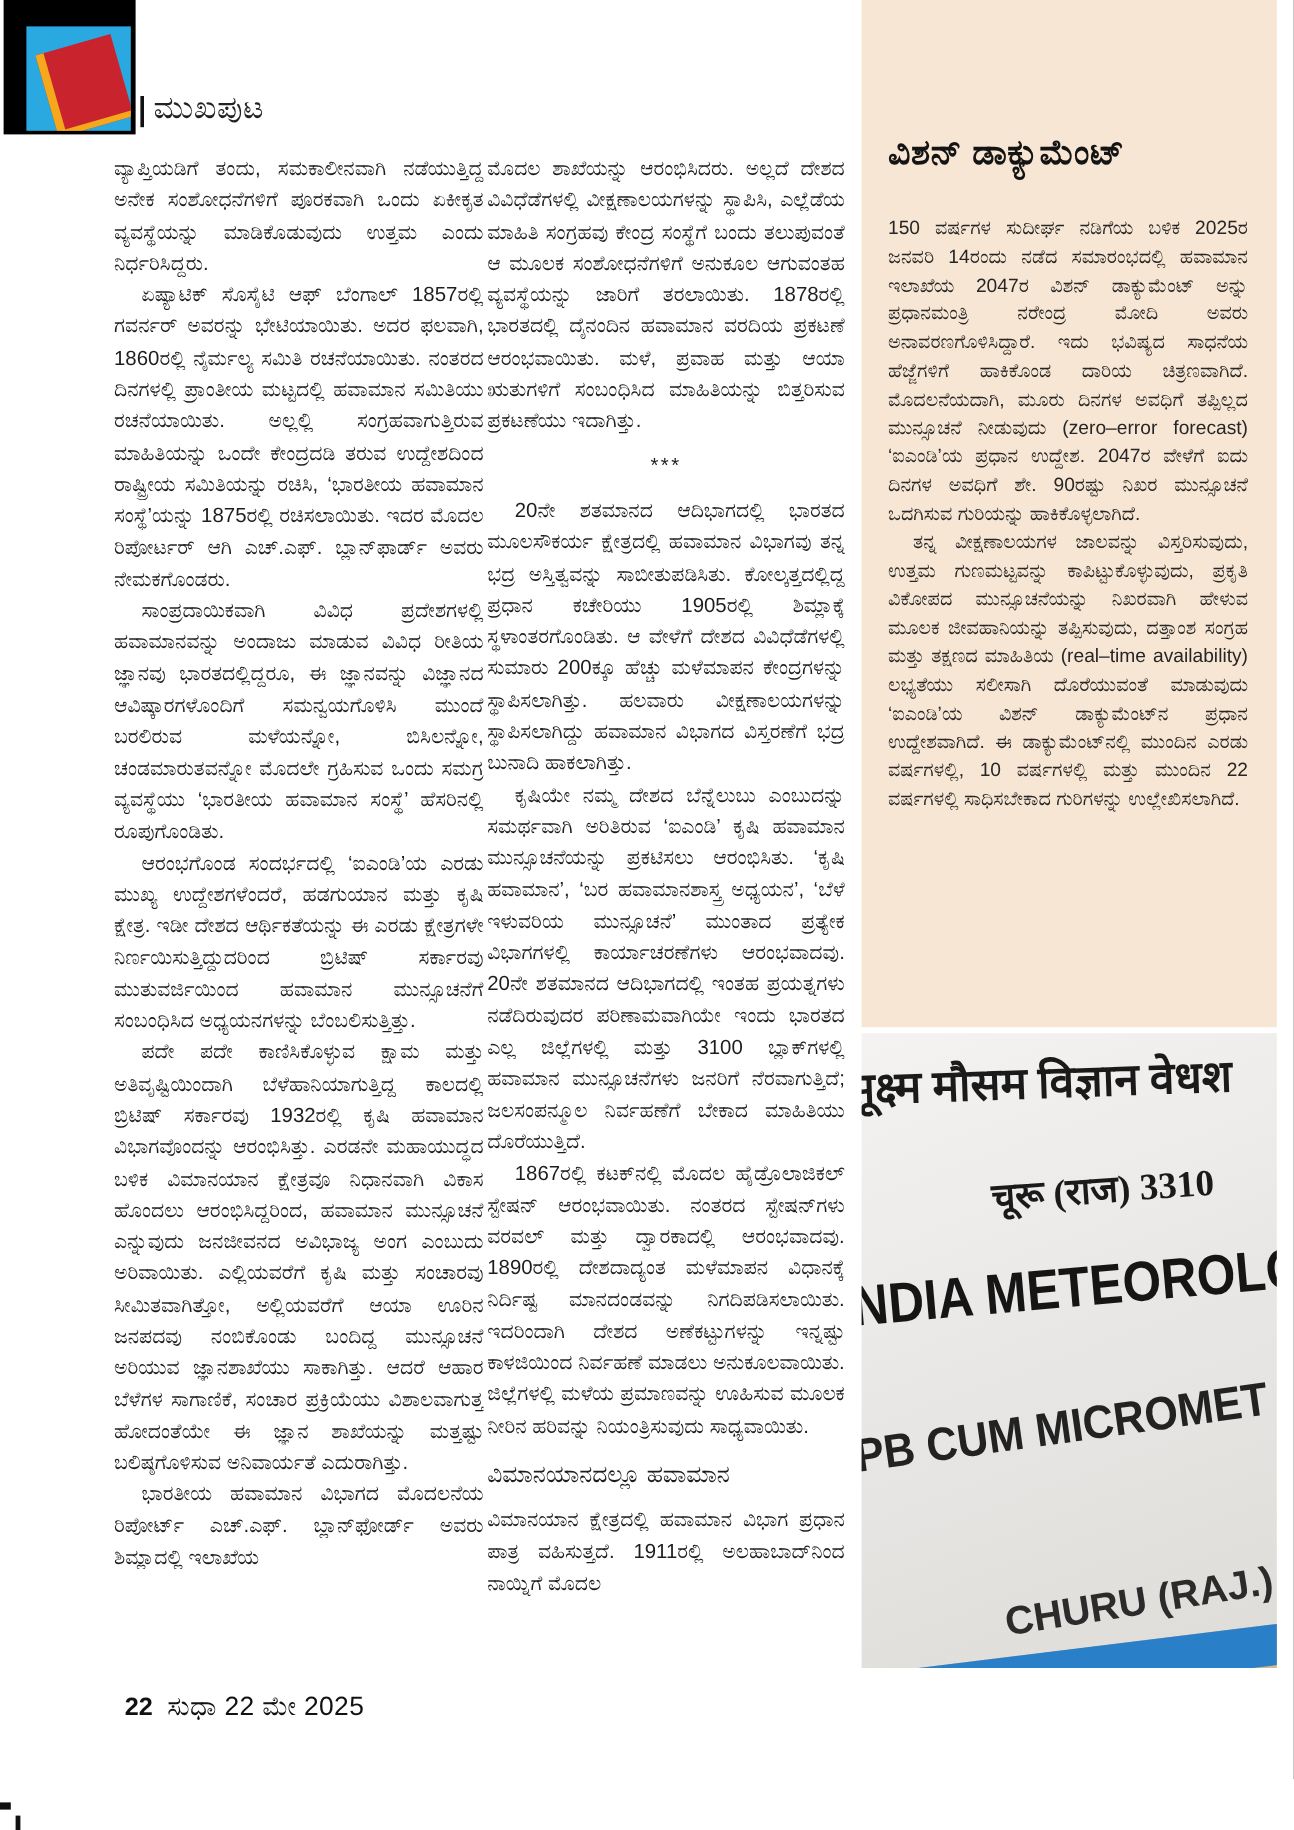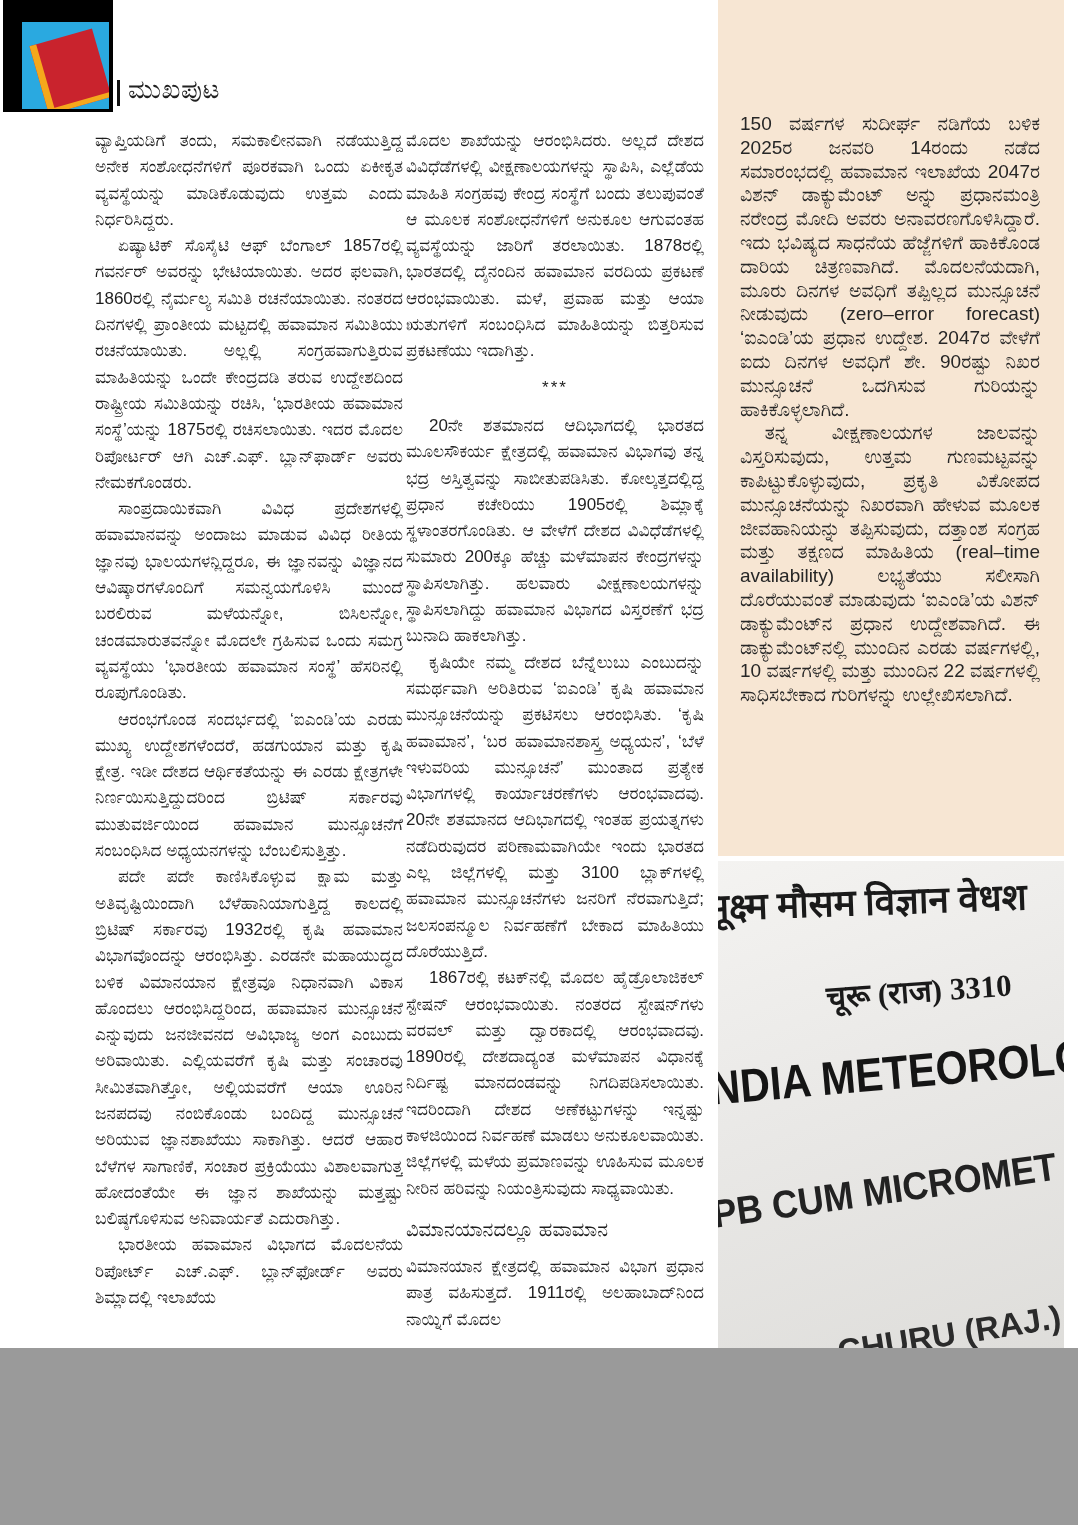--- a/index.html
+++ b/index.html
@@ -1,17 +1,17 @@
 <!DOCTYPE html>
 <html><head>
 <meta charset="utf-8">
 <style>
   html,body{margin:0;padding:0;background:#9a9a9a;}
   .page{
-    position:relative;width:1078px;height:1348px;background:#ffffff;
+    position:relative;width:1078px;height:1525px;background:#ffffff;
     overflow:hidden;margin:0 auto;
     font-family:"Liberation Sans","DejaVu Sans",sans-serif;color:#1c1c1c;
   }
   
   .logo-block{position:absolute;left:3px;top:0;width:110px;height:112px;background:#000;}
   .logo-blue{position:absolute;left:19px;top:22px;width:87px;height:87px;background:#2aa9e0;overflow:hidden;}
   .logo-book{
     position:absolute;left:16px;top:14px;width:58px;height:66px;background:#c9232d;
     border-left:7px solid #f5a81c;border-bottom:5px solid #f5a81c;
     transform:rotate(-16deg);
@@ -35,21 +35,21 @@
     padding:14px 0 12px 0;text-align:left;}
   
   .sidebar{
     position:absolute;left:718px;top:0;width:346px;height:856px;background:#f7e6d3;
     overflow:hidden;box-sizing:border-box;padding:112px 24px 0 22px;
   }
   .sidebar h2{
     margin:0 0 34px 0;font-size:29px;font-weight:bold;color:#141414;letter-spacing:.5px;
   }
   .sidebar p{
-    margin:0;font-size:19px;line-height:23.8px;text-align:justify;color:#262626;
+    margin:0;font-size:16px;line-height:23.8px;text-align:justify;color:#262626;
   }
   .sidebar p.indent{text-indent:1.3em;}
   
   .photo{
     position:absolute;left:718px;top:861px;width:346px;height:529px;overflow:hidden;
     background:linear-gradient(160deg,#f4f3f1 0%,#e9e8e6 45%,#dddcd9 100%);
   }
   .sign-line{position:absolute;white-space:nowrap;color:#1a1a1a;}
   .sl-hin1{top:14px;left:-14px;font-size:37px;font-weight:bold;transform:rotate(-2deg);
     font-family:"Liberation Serif","DejaVu Serif",serif;}
@@ -80,37 +80,38 @@
       <div class="logo-book"></div>
     </div>
   </div>
 
   <div class="section-rule"></div>
   <div class="section-label">ಮುಖಪುಟ</div>
 
   <div class="col col-left">
     <p class="noindent">ವ್ಯಾಪ್ತಿಯಡಿಗೆ ತಂದು, ಸಮಕಾಲೀನವಾಗಿ ನಡೆಯುತ್ತಿದ್ದ ಅನೇಕ ಸಂಶೋಧನೆಗಳಿಗೆ ಪೂರಕವಾಗಿ ಒಂದು ಏಕೀಕೃತ ವ್ಯವಸ್ಥೆಯನ್ನು ಮಾಡಿಕೊಡುವುದು ಉತ್ತಮ ಎಂದು ನಿರ್ಧರಿಸಿದ್ದರು.</p>
     <p>ಏಷ್ಯಾಟಿಕ್ ಸೊಸೈಟಿ ಆಫ್ ಬೆಂಗಾಲ್ 1857ರಲ್ಲಿ ಗವರ್ನರ್ ಅವರನ್ನು ಭೇಟಿಯಾಯಿತು. ಅದರ ಫಲವಾಗಿ, 1860ರಲ್ಲಿ ನೈರ್ಮಲ್ಯ ಸಮಿತಿ ರಚನೆಯಾಯಿತು. ನಂತರದ ದಿನಗಳಲ್ಲಿ ಪ್ರಾಂತೀಯ ಮಟ್ಟದಲ್ಲಿ ಹವಾಮಾನ ಸಮಿತಿಯು ರಚನೆಯಾಯಿತು. ಅಲ್ಲಲ್ಲಿ ಸಂಗ್ರಹವಾಗುತ್ತಿರುವ ಮಾಹಿತಿಯನ್ನು ಒಂದೇ ಕೇಂದ್ರದಡಿ ತರುವ ಉದ್ದೇಶದಿಂದ ರಾಷ್ಟ್ರೀಯ ಸಮಿತಿಯನ್ನು ರಚಿಸಿ, ‘ಭಾರತೀಯ ಹವಾಮಾನ ಸಂಸ್ಥೆ’ಯನ್ನು 1875ರಲ್ಲಿ ರಚಿಸಲಾಯಿತು. ಇದರ ಮೊದಲ ರಿಪೋರ್ಟರ್ ಆಗಿ ಎಚ್.ಎಫ್. ಬ್ಲಾನ್‌ಫಾರ್ಡ್ ಅವರು ನೇಮಕಗೊಂಡರು.</p>
-    <p>ಸಾಂಪ್ರದಾಯಿಕವಾಗಿ ವಿವಿಧ ಪ್ರದೇಶಗಳಲ್ಲಿ ಹವಾಮಾನವನ್ನು ಅಂದಾಜು ಮಾಡುವ ವಿವಿಧ ರೀತಿಯ ಜ್ಞಾನವು ಭಾಲಯಗಳನ್ಲಿದ್ದರೂ, ಈ ಜ್ಞಾನವನ್ನು ವಿಜ್ಞಾನದ ಆವಿಷ್ಕಾರಗಳೊಂದಿಗೆ ಸಮನ್ವಯಗೊಳಿಸಿ ಮುಂದೆ ಬರಲಿರುವ ಮಳೆಯನ್ನೋ, ಬಿಸಿಲನ್ನೋ, ಚಂಡಮಾರುತವನ್ನೋ ಮೊದಲೇ ಗ್ರಹಿಸುವ ಒಂದು ಸಮಗ್ರ ವ್ಯವಸ್ಥೆಯು ‘ಭಾರತೀಯ ಹವಾಮಾನ ಸಂಸ್ಥೆ’ ಹೆಸರಿನಲ್ಲಿ ರೂಪುಗೊಂಡಿತು.</p>
+    <p>ಸಾಂಪ್ರದಾಯಿಕವಾಗಿ ವಿವಿಧ ಪ್ರದೇಶಗಳಲ್ಲಿ ಹವಾಮಾನವನ್ನು ಅಂದಾಜು ಮಾಡುವ ವಿವಿಧ ರೀತಿಯ ಜ್ಞಾನವು ಭಾರತದಲ್ಲಿದ್ದರೂ, ಈ ಜ್ಞಾನವನ್ನು ವಿಜ್ಞಾನದ ಆವಿಷ್ಕಾರಗಳೊಂದಿಗೆ ಸಮನ್ವಯಗೊಳಿಸಿ ಮುಂದೆ ಬರಲಿರುವ ಮಳೆಯನ್ನೋ, ಬಿಸಿಲನ್ನೋ, ಚಂಡಮಾರುತವನ್ನೋ ಮೊದಲೇ ಗ್ರಹಿಸುವ ಒಂದು ಸಮಗ್ರ ವ್ಯವಸ್ಥೆಯು ‘ಭಾರತೀಯ ಹವಾಮಾನ ಸಂಸ್ಥೆ’ ಹೆಸರಿನಲ್ಲಿ ರೂಪುಗೊಂಡಿತು.</p>
     <p>ಆರಂಭಗೊಂಡ ಸಂದರ್ಭದಲ್ಲಿ ‘ಐಎಂಡಿ’ಯ ಎರಡು ಮುಖ್ಯ ಉದ್ದೇಶಗಳೆಂದರೆ, ಹಡಗುಯಾನ ಮತ್ತು ಕೃಷಿ ಕ್ಷೇತ್ರ. ಇಡೀ ದೇಶದ ಆರ್ಥಿಕತೆಯನ್ನು ಈ ಎರಡು ಕ್ಷೇತ್ರಗಳೇ ನಿರ್ಣಯಿಸುತ್ತಿದ್ದುದರಿಂದ ಬ್ರಿಟಿಷ್ ಸರ್ಕಾರವು ಮುತುವರ್ಜಿಯಿಂದ ಹವಾಮಾನ ಮುನ್ಸೂಚನೆಗೆ ಸಂಬಂಧಿಸಿದ ಅಧ್ಯಯನಗಳನ್ನು ಬೆಂಬಲಿಸುತ್ತಿತ್ತು.</p>
     <p>ಪದೇ ಪದೇ ಕಾಣಿಸಿಕೊಳ್ಳುವ ಕ್ಷಾಮ ಮತ್ತು ಅತಿವೃಷ್ಟಿಯಿಂದಾಗಿ ಬೆಳೆಹಾನಿಯಾಗುತ್ತಿದ್ದ ಕಾಲದಲ್ಲಿ ಬ್ರಿಟಿಷ್ ಸರ್ಕಾರವು 1932ರಲ್ಲಿ ಕೃಷಿ ಹವಾಮಾನ ವಿಭಾಗವೊಂದನ್ನು ಆರಂಭಿಸಿತ್ತು. ಎರಡನೇ ಮಹಾಯುದ್ಧದ ಬಳಿಕ ವಿಮಾನಯಾನ ಕ್ಷೇತ್ರವೂ ನಿಧಾನವಾಗಿ ವಿಕಾಸ ಹೊಂದಲು ಆರಂಭಿಸಿದ್ದರಿಂದ, ಹವಾಮಾನ ಮುನ್ಸೂಚನೆ ಎನ್ನುವುದು ಜನಜೀವನದ ಅವಿಭಾಜ್ಯ ಅಂಗ ಎಂಬುದು ಅರಿವಾಯಿತು. ಎಲ್ಲಿಯವರೆಗೆ ಕೃಷಿ ಮತ್ತು ಸಂಚಾರವು ಸೀಮಿತವಾಗಿತ್ತೋ, ಅಲ್ಲಿಯವರೆಗೆ ಆಯಾ ಊರಿನ ಜನಪದವು ನಂಬಿಕೊಂಡು ಬಂದಿದ್ದ ಮುನ್ಸೂಚನೆ ಅರಿಯುವ ಜ್ಞಾನಶಾಖೆಯು ಸಾಕಾಗಿತ್ತು. ಆದರೆ ಆಹಾರ ಬೆಳೆಗಳ ಸಾಗಾಣಿಕೆ, ಸಂಚಾರ ಪ್ರಕ್ರಿಯೆಯು ವಿಶಾಲವಾಗುತ್ತ ಹೋದಂತೆಯೇ ಈ ಜ್ಞಾನ ಶಾಖೆಯನ್ನು ಮತ್ತಷ್ಟು ಬಲಿಷ್ಠಗೊಳಿಸುವ ಅನಿವಾರ್ಯತೆ ಎದುರಾಗಿತ್ತು.</p>
     <p>ಭಾರತೀಯ ಹವಾಮಾನ ವಿಭಾಗದ ಮೊದಲನೆಯ ರಿಪೋರ್ಟ್ ಎಚ್.ಎಫ್. ಬ್ಲಾನ್‌ಫೋರ್ಡ್ ಅವರು ಶಿಮ್ಲಾದಲ್ಲಿ ಇಲಾಖೆಯ</p>
   </div>
 
   <div class="col col-mid">
     <p class="noindent">ಮೊದಲ ಶಾಖೆಯನ್ನು ಆರಂಭಿಸಿದರು. ಅಲ್ಲದೆ ದೇಶದ ವಿವಿಧೆಡೆಗಳಲ್ಲಿ ವೀಕ್ಷಣಾಲಯಗಳನ್ನು ಸ್ಥಾಪಿಸಿ, ಎಲ್ಲೆಡೆಯ ಮಾಹಿತಿ ಸಂಗ್ರಹವು ಕೇಂದ್ರ ಸಂಸ್ಥೆಗೆ ಬಂದು ತಲುಪುವಂತೆ ಆ ಮೂಲಕ ಸಂಶೋಧನೆಗಳಿಗೆ ಅನುಕೂಲ ಆಗುವಂತಹ ವ್ಯವಸ್ಥೆಯನ್ನು ಜಾರಿಗೆ ತರಲಾಯಿತು. 1878ರಲ್ಲಿ ಭಾರತದಲ್ಲಿ ದೈನಂದಿನ ಹವಾಮಾನ ವರದಿಯ ಪ್ರಕಟಣೆ ಆರಂಭವಾಯಿತು. ಮಳೆ, ಪ್ರವಾಹ ಮತ್ತು ಆಯಾ ಋತುಗಳಿಗೆ ಸಂಬಂಧಿಸಿದ ಮಾಹಿತಿಯನ್ನು ಬಿತ್ತರಿಸುವ ಪ್ರಕಟಣೆಯು ಇದಾಗಿತ್ತು.</p>
     <div class="star-sep">***</div>
     <p>20ನೇ ಶತಮಾನದ ಆದಿಭಾಗದಲ್ಲಿ ಭಾರತದ ಮೂಲಸೌಕರ್ಯ ಕ್ಷೇತ್ರದಲ್ಲಿ ಹವಾಮಾನ ವಿಭಾಗವು ತನ್ನ ಭದ್ರ ಅಸ್ತಿತ್ವವನ್ನು ಸಾಬೀತುಪಡಿಸಿತು. ಕೋಲ್ಕತ್ತದಲ್ಲಿದ್ದ ಪ್ರಧಾನ ಕಚೇರಿಯು 1905ರಲ್ಲಿ ಶಿಮ್ಲಾಕ್ಕೆ ಸ್ಥಳಾಂತರಗೊಂಡಿತು. ಆ ವೇಳೆಗೆ ದೇಶದ ವಿವಿಧೆಡೆಗಳಲ್ಲಿ ಸುಮಾರು 200ಕ್ಕೂ ಹೆಚ್ಚು ಮಳೆಮಾಪನ ಕೇಂದ್ರಗಳನ್ನು ಸ್ಥಾಪಿಸಲಾಗಿತ್ತು. ಹಲವಾರು ವೀಕ್ಷಣಾಲಯಗಳನ್ನು ಸ್ಥಾಪಿಸಲಾಗಿದ್ದು ಹವಾಮಾನ ವಿಭಾಗದ ವಿಸ್ತರಣೆಗೆ ಭದ್ರ ಬುನಾದಿ ಹಾಕಲಾಗಿತ್ತು.</p>
     <p>ಕೃಷಿಯೇ ನಮ್ಮ ದೇಶದ ಬೆನ್ನೆಲುಬು ಎಂಬುದನ್ನು ಸಮರ್ಥವಾಗಿ ಅರಿತಿರುವ ‘ಐಎಂಡಿ’ ಕೃಷಿ ಹವಾಮಾನ ಮುನ್ಸೂಚನೆಯನ್ನು ಪ್ರಕಟಿಸಲು ಆರಂಭಿಸಿತು. ‘ಕೃಷಿ ಹವಾಮಾನ’, ‘ಬರ ಹವಾಮಾನಶಾಸ್ತ್ರ ಅಧ್ಯಯನ’, ‘ಬೆಳೆ ಇಳುವರಿಯ ಮುನ್ಸೂಚನೆ’ ಮುಂತಾದ ಪ್ರತ್ಯೇಕ ವಿಭಾಗಗಳಲ್ಲಿ ಕಾರ್ಯಾಚರಣೆಗಳು ಆರಂಭವಾದವು. 20ನೇ ಶತಮಾನದ ಆದಿಭಾಗದಲ್ಲಿ ಇಂತಹ ಪ್ರಯತ್ನಗಳು ನಡೆದಿರುವುದರ ಪರಿಣಾಮವಾಗಿಯೇ ಇಂದು ಭಾರತದ ಎಲ್ಲ ಜಿಲ್ಲೆಗಳಲ್ಲಿ ಮತ್ತು 3100 ಬ್ಲಾಕ್‌ಗಳಲ್ಲಿ ಹವಾಮಾನ ಮುನ್ಸೂಚನೆಗಳು ಜನರಿಗೆ ನೆರವಾಗುತ್ತಿದೆ; ಜಲಸಂಪನ್ಮೂಲ ನಿರ್ವಹಣೆಗೆ ಬೇಕಾದ ಮಾಹಿತಿಯು ದೊರೆಯುತ್ತಿದೆ.</p>
     <p>1867ರಲ್ಲಿ ಕಟಕ್‌ನಲ್ಲಿ ಮೊದಲ ಹೈಡ್ರೊಲಾಜಿಕಲ್ ಸ್ಟೇಷನ್ ಆರಂಭವಾಯಿತು. ನಂತರದ ಸ್ಟೇಷನ್‌ಗಳು ವರವಲ್ ಮತ್ತು ದ್ವಾರಕಾದಲ್ಲಿ ಆರಂಭವಾದವು. 1890ರಲ್ಲಿ ದೇಶದಾದ್ಯಂತ ಮಳೆಮಾಪನ ವಿಧಾನಕ್ಕೆ ನಿರ್ದಿಷ್ಟ ಮಾನದಂಡವನ್ನು ನಿಗದಿಪಡಿಸಲಾಯಿತು. ಇದರಿಂದಾಗಿ ದೇಶದ ಅಣೆಕಟ್ಟುಗಳನ್ನು ಇನ್ನಷ್ಟು ಕಾಳಜಿಯಿಂದ ನಿರ್ವಹಣೆ ಮಾಡಲು ಅನುಕೂಲವಾಯಿತು. ಜಿಲ್ಲೆಗಳಲ್ಲಿ ಮಳೆಯ ಪ್ರಮಾಣವನ್ನು ಊಹಿಸುವ ಮೂಲಕ ನೀರಿನ ಹರಿವನ್ನು ನಿಯಂತ್ರಿಸುವುದು ಸಾಧ್ಯವಾಯಿತು.</p>
     <div class="subhead">ವಿಮಾನಯಾನದಲ್ಲೂ ಹವಾಮಾನ</div>
     <p class="noindent">ವಿಮಾನಯಾನ ಕ್ಷೇತ್ರದಲ್ಲಿ ಹವಾಮಾನ ವಿಭಾಗ ಪ್ರಧಾನ ಪಾತ್ರ ವಹಿಸುತ್ತದೆ. 1911ರಲ್ಲಿ ಅಲಹಾಬಾದ್‌ನಿಂದ ನಾಯ್ನಿಗೆ ಮೊದಲ</p>
   </div>
 
   <div class="sidebar">
+    <h2>ವಿಶನ್ ಡಾಕ್ಯುಮೆಂಟ್</h2>
     <p>150 ವರ್ಷಗಳ ಸುದೀರ್ಘ ನಡಿಗೆಯ ಬಳಿಕ 2025ರ ಜನವರಿ 14ರಂದು ನಡೆದ ಸಮಾರಂಭದಲ್ಲಿ ಹವಾಮಾನ ಇಲಾಖೆಯ 2047ರ ವಿಶನ್ ಡಾಕ್ಯುಮೆಂಟ್ ಅನ್ನು ಪ್ರಧಾನಮಂತ್ರಿ ನರೇಂದ್ರ ಮೋದಿ ಅವರು ಅನಾವರಣಗೊಳಿಸಿದ್ದಾರೆ. ಇದು ಭವಿಷ್ಯದ ಸಾಧನೆಯ ಹೆಜ್ಜೆಗಳಿಗೆ ಹಾಕಿಕೊಂಡ ದಾರಿಯ ಚಿತ್ರಣವಾಗಿದೆ. ಮೊದಲನೆಯದಾಗಿ, ಮೂರು ದಿನಗಳ ಅವಧಿಗೆ ತಪ್ಪಿಲ್ಲದ ಮುನ್ಸೂಚನೆ ನೀಡುವುದು (zero–error forecast) ‘ಐಎಂಡಿ’ಯ ಪ್ರಧಾನ ಉದ್ದೇಶ. 2047ರ ವೇಳೆಗೆ ಐದು ದಿನಗಳ ಅವಧಿಗೆ ಶೇ. 90ರಷ್ಟು ನಿಖರ ಮುನ್ಸೂಚನೆ ಒದಗಿಸುವ ಗುರಿಯನ್ನು ಹಾಕಿಕೊಳ್ಳಲಾಗಿದೆ.</p>
     <p class="indent">ತನ್ನ ವೀಕ್ಷಣಾಲಯಗಳ ಜಾಲವನ್ನು ವಿಸ್ತರಿಸುವುದು, ಉತ್ತಮ ಗುಣಮಟ್ಟವನ್ನು ಕಾಪಿಟ್ಟುಕೊಳ್ಳುವುದು, ಪ್ರಕೃತಿ ವಿಕೋಪದ ಮುನ್ಸೂಚನೆಯನ್ನು ನಿಖರವಾಗಿ ಹೇಳುವ ಮೂಲಕ ಜೀವಹಾನಿಯನ್ನು ತಪ್ಪಿಸುವುದು, ದತ್ತಾಂಶ ಸಂಗ್ರಹ ಮತ್ತು ತಕ್ಷಣದ ಮಾಹಿತಿಯ (real–time availability) ಲಭ್ಯತೆಯು ಸಲೀಸಾಗಿ ದೊರೆಯುವಂತೆ ಮಾಡುವುದು ‘ಐಎಂಡಿ’ಯ ವಿಶನ್ ಡಾಕ್ಯುಮೆಂಟ್‌ನ ಪ್ರಧಾನ ಉದ್ದೇಶವಾಗಿದೆ. ಈ ಡಾಕ್ಯುಮೆಂಟ್‌ನಲ್ಲಿ ಮುಂದಿನ ಎರಡು ವರ್ಷಗಳಲ್ಲಿ, 10 ವರ್ಷಗಳಲ್ಲಿ ಮತ್ತು ಮುಂದಿನ 22 ವರ್ಷಗಳಲ್ಲಿ ಸಾಧಿಸಬೇಕಾದ ಗುರಿಗಳನ್ನು ಉಲ್ಲೇಖಿಸಲಾಗಿದೆ.</p>
   </div>
 
   <div class="photo">
     <div class="sign-line sl-hin1">सूक्ष्म मौसम विज्ञान वेधश</div>
     <div class="sign-line sl-hin2">चूरू (राज) 3310</div>
     <div class="sign-line sl-eng1">NDIA METEOROLOG</div>
     <div class="sign-line sl-eng2">PB CUM MICROMET OBS</div>
     <div class="sign-line sl-eng3">CHURU (RAJ.) 3310</div>

